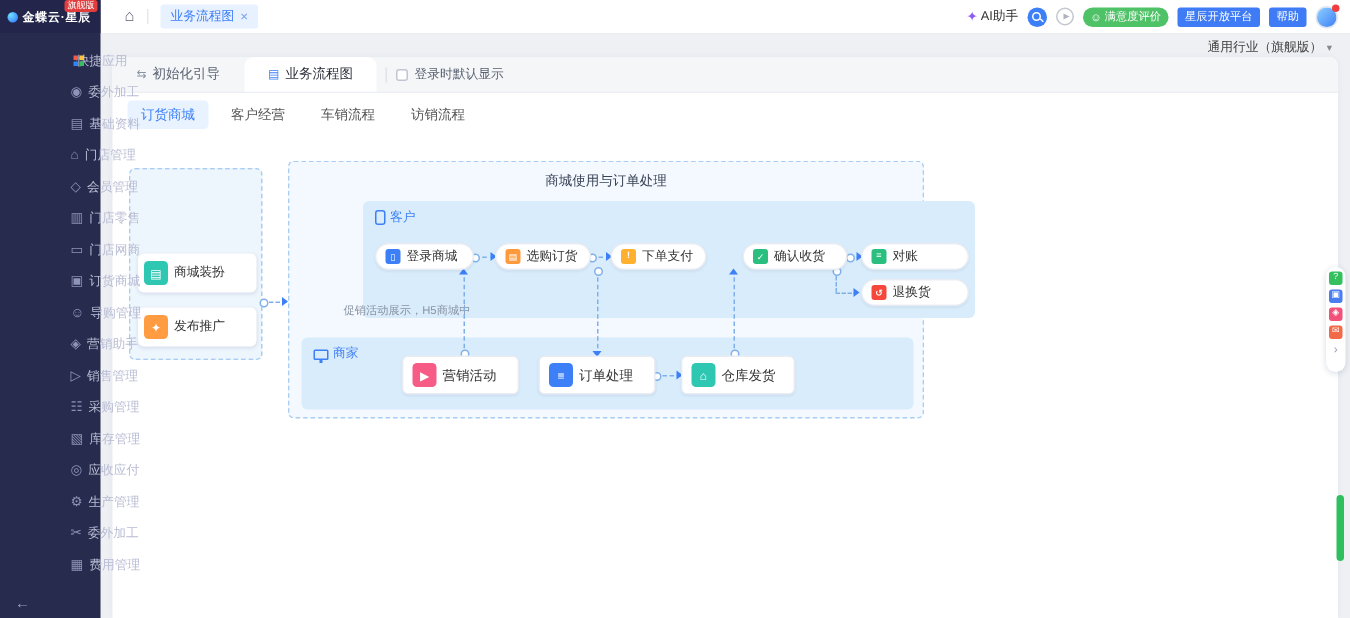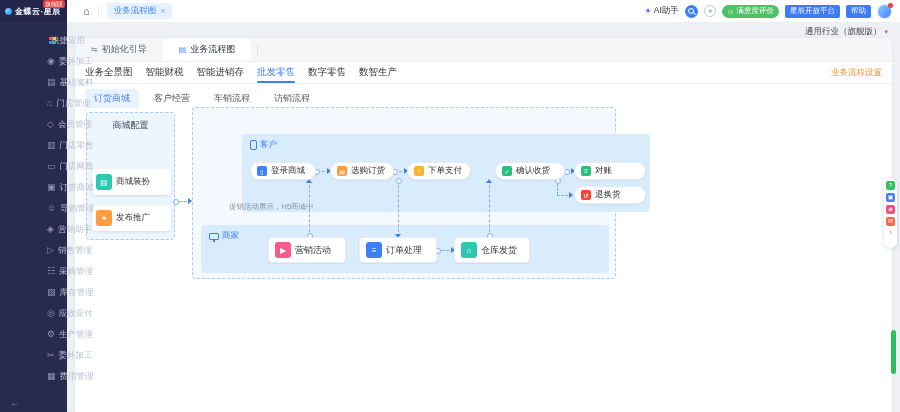--- a/index.html
+++ b/index.html
@@ -232,54 +232,49 @@
     <div class="tabsbar">
       <span class="wtab">
         <span class="ico">⇆</span>
         <span>初始化引导</span>
       </span>
       <span class="wtab active">
         <span class="ico">▤</span>
         <span>业务流程图</span>
       </span>
       <span class="vdiv"></span>
-    </div>
-
-    <div class="navrow">
-      <span class="ntab">业务全景图</span>
-      <span class="ntab">智能财税</span>
-      <span class="ntab">智能进销存</span>
-      <span class="ntab active">批发零售</span>
-      <span class="ntab">数字零售</span>
-      <span class="ntab">数智生产</span>
-      <span class="settings-link">业务流程设置</span>
-    </div>
+      <span class="chk-wrap">
+        <span class="chk"></span>
+        <span class="chk-lbl">登录时默认显示</span>
+      </span>
+    </div>
+
 
     <div class="pillrow">
       <span class="stab active">订货商城</span>
       <span class="stab">客户经营</span>
       <span class="stab">车销流程</span>
       <span class="stab">访销流程</span>
     </div>
 
     <div class="panel left-panel">
-      <div class="p-title">商城配置</div>
       <div class="cfg-card" style="top:56px">
         <span class="cfg-ico" style="background-color: rgb(46, 199, 178);">▤</span>
         <span class="cfg-lbl">商城装扮</span>
       </div>
       <div class="cfg-card" style="top:92px">
         <span class="cfg-ico" style="background-color: rgb(255, 156, 65);">✦</span>
         <span class="cfg-lbl">发布推广</span>
       </div>
     </div>
 
     <div class="harrow" style="left:100px;top:163px;width:16px"></div>
 
     <div class="panel right-panel">
+      <div class="p-title">商城使用与订单处理</div>
 
       <div class="lane lane1">
         <div class="lane-label">
           <span class="phone-ico"></span>
           <span>客户</span>
         </div>
         <div class="node sm" style="left:8px;width:66px">
           <span class="nico" style="background-color: rgb(61, 127, 247);">▯</span>
           <span class="nlbl">登录商城</span>
         </div>

